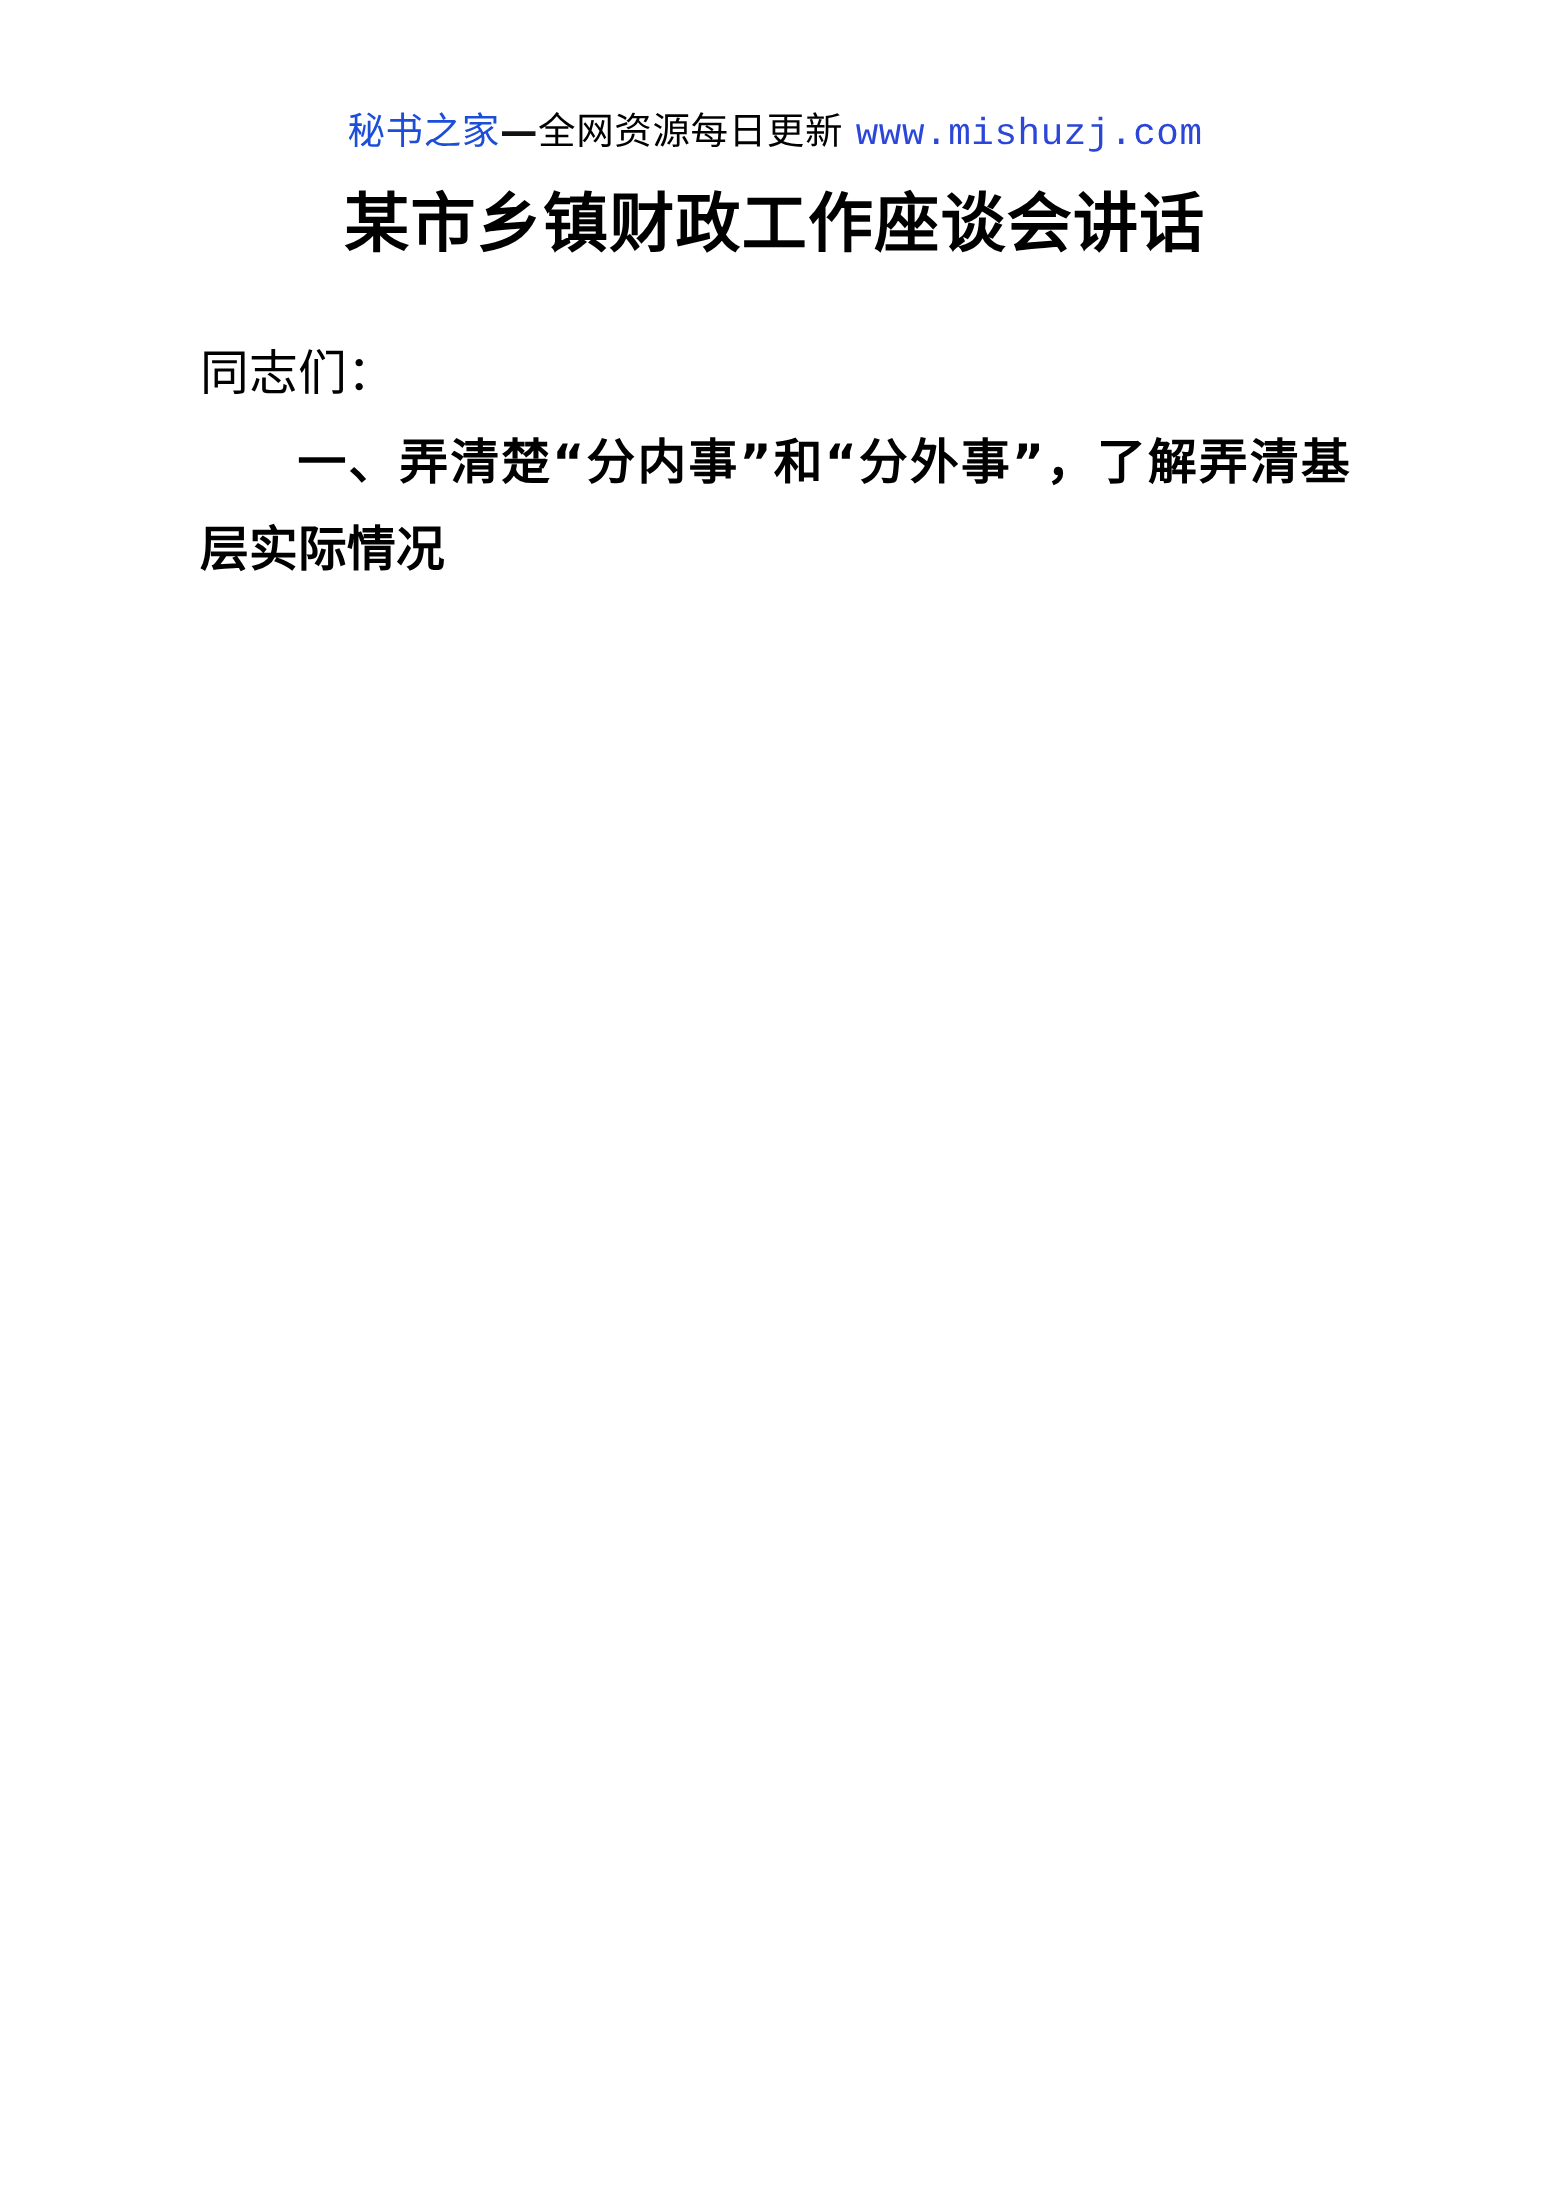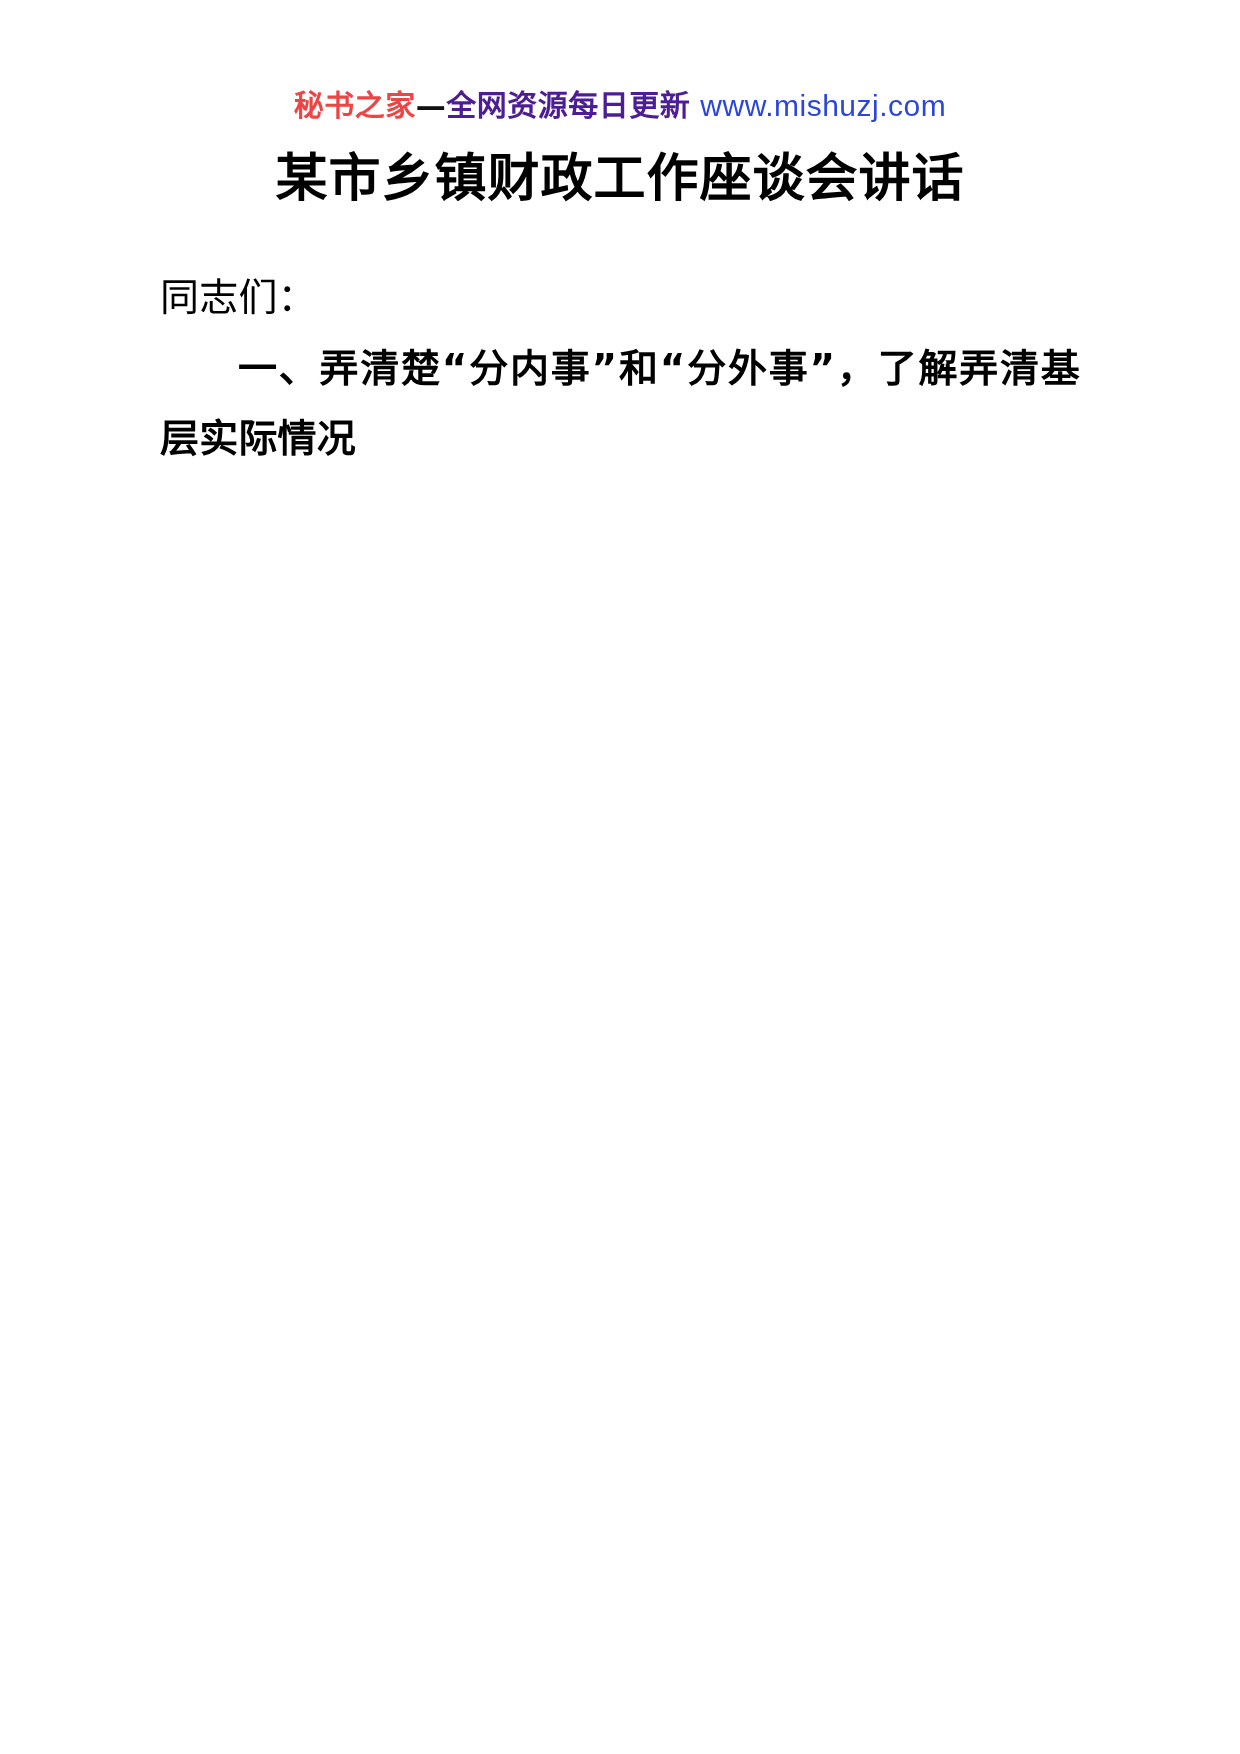--- a/index.html
+++ b/index.html
@@ -20,35 +20,35 @@
   .watermark {
     text-align: center;
     font-size: 30px;
     line-height: 1.2;
     margin-top: 18px;
     margin-bottom: 6px;
     white-space: nowrap;
     letter-spacing: 0.5px;
   }
   .watermark .brand {
-    color: #ef4444;
-    font-weight: 700;
+    color: #1d4ed8;
+    font-weight: 400;
   }
   .watermark .dash {
     color: #111111;
     font-weight: 700;
   }
   .watermark .tagline {
-    color: #4c1d95;
-    font-weight: 700;
+    color: #000000;
+    font-weight: 400;
   }
   .watermark .url {
     color: #2b46d8;
     font-weight: 400;
-    font-family: Liberation Sans, sans-serif;
+    font-family: Liberation Mono, monospace;
   }
   .doc-title {
     text-align: center;
     font-size: 52px;
     font-weight: 700;
     color: #000000;
     letter-spacing: 1px;
     margin-top: 22px;
     margin-bottom: 52px;
     line-height: 1.25;

